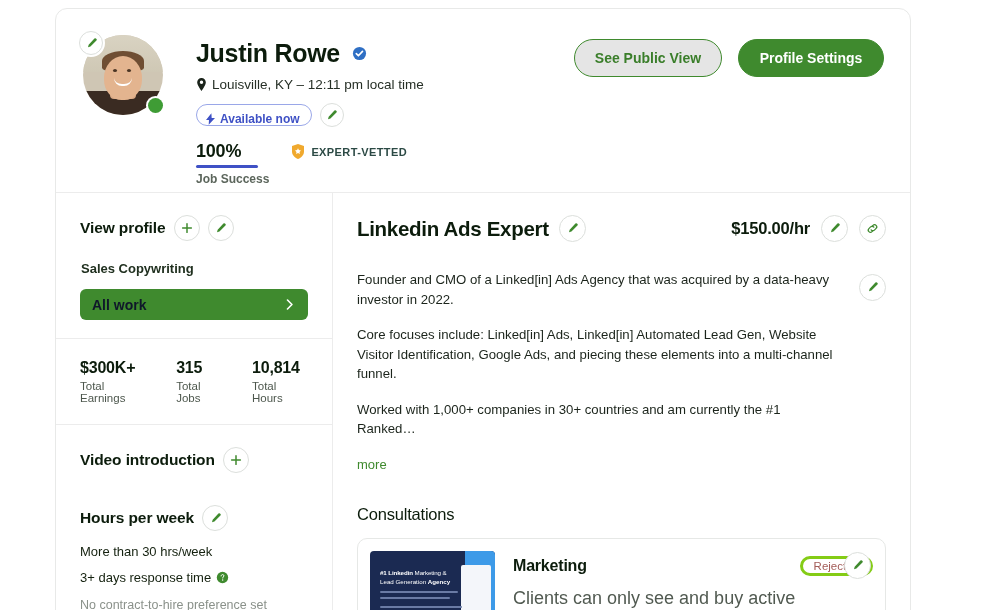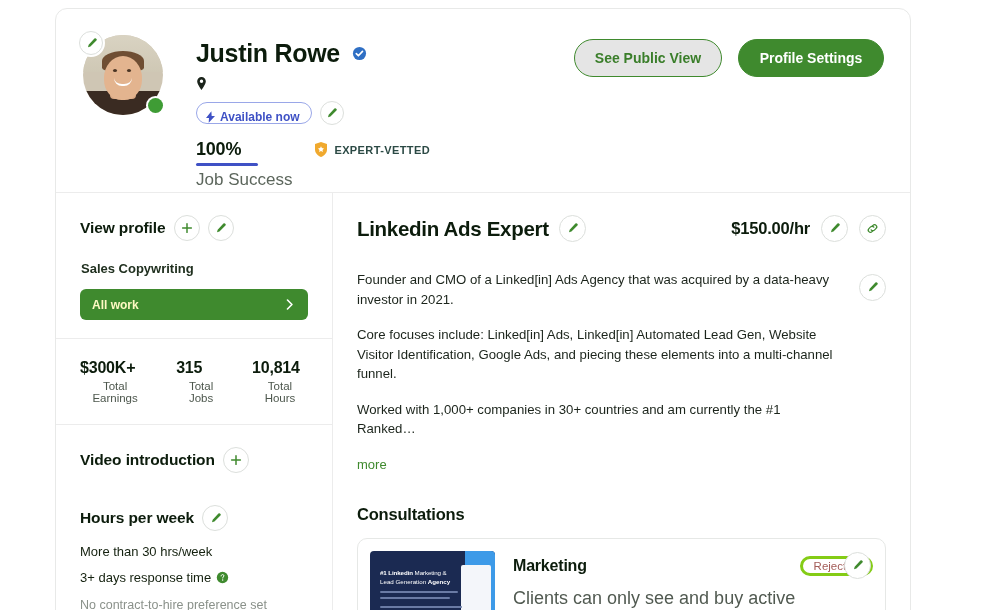--- a/index.html
+++ b/index.html
@@ -144,21 +144,21 @@
     color: #0c1c0c;
     letter-spacing: -0.2px;
   }
   .jss-bar {
     width: 62px;
     height: 3px;
     background: #3f51c5;
     border-radius: 2px;
     margin-top: 3px;
   }
-  .jss-label { font-size: 17px; color: #5c665c; margin-top: 4px; }
+  .jss-label { font-size: 12px; color: #5c665c; margin-top: 4px; font-weight: bold; }
 
   .vetted {
     display: inline-flex;
     align-items: center;
     gap: 6px;
     margin-top: 3px;
   }
   .vetted-text {
     font-size: 11px;
     font-weight: bold;
@@ -229,30 +229,30 @@
     display: flex;
     align-items: center;
     justify-content: space-between;
     margin-top: 13px;
     height: 31px;
     background: #3f8a2e;
     border-radius: 6px;
     padding: 0 12px 0 12px;
     cursor: pointer;
   }
-  .allwork-label { font-size: 12px; font-weight: bold; color: #fef9c3; }
+  .allwork-label { font-size: 14px; font-weight: bold; color: #0f172a; }
 
   .stats { display: flex; gap: 26px; padding: 20px 24px 20px 24px; }
   .stat-val {
     font-size: 16px;
     font-weight: bold;
     color: #0c1c0c;
     letter-spacing: -0.2px;
   }
-  .stat-lbl { font-size: 11.5px; color: #4d574d; margin-top: 3px; text-align: center; }
+  .stat-lbl { font-size: 11.5px; color: #4d574d; margin-top: 3px; }
 
   .hpw-line {
     font-size: 13px;
     color: #14210f;
     margin-top: 11px;
     display: flex;
     align-items: center;
     gap: 5px;
   }
   .hpw-line.first { margin-top: 13px; }
@@ -300,21 +300,21 @@
     display: inline-block;
     font-size: 13px;
     color: #3f8a2e;
     cursor: pointer;
     margin-top: 18px;
   }
   .ov-edit { position: absolute; right: 0; top: 4px; }
 
   .consult-head {
     font-size: 16.5px;
-    font-weight: bold;
+    font-weight: normal;
     color: #0c1c0c;
     margin-top: 32px;
     letter-spacing: -0.2px;
   }
 
   .consult-card {
     margin-top: 14px;
     border: 1px solid #e6e8e6;
     border-radius: 10px;
     padding: 12px;
@@ -400,20 +400,21 @@
           <svg class="verified" width="15" height="15" viewBox="0 0 16 16">
             <circle cx="8" cy="8" r="7" fill="#2f6fc4"></circle>
             <path d="M4.6 8.2l2.2 2.2 4.4-4.6" stroke="#ffffff" stroke-width="1.8" fill="none" stroke-linecap="round" stroke-linejoin="round"></path>
           </svg>
         </div>
 
         <div class="loc-row">
           <svg width="11" height="13" viewBox="0 0 12 15">
             <path d="M6 0C3.2 0 1 2.2 1 5c0 3.6 5 10 5 10s5-6.4 5-10c0-2.8-2.2-5-5-5zm0 7a2 2 0 1 1 0-4 2 2 0 0 1 0 4z" fill="#1b241b"></path>
           </svg>
+          <span>Louisville, KY – 12:11 pm local time</span>
         </div>
 
         <div class="avail-row">
           <span class="avail-badge">
             <svg width="9" height="12" viewBox="0 0 10 13">
               <path d="M6 0L0 7.5h3.3L3 13 10 5.3H6.3z" fill="#3f51c5"></path>
             </svg>
             <span>Available now</span>
           </span>
           <span class="edit-pill">
@@ -554,21 +555,21 @@
             <span class="circle-btn">
               <svg width="15" height="15" viewBox="0 0 18 18">
                 <path d="M7.4 10.6a2.6 2.6 0 0 0 3.9.3l2-2a2.6 2.6 0 0 0-3.7-3.7l-1.1 1.1" stroke="#3f8a2e" stroke-width="1.5" fill="none" stroke-linecap="round"></path>
                 <path d="M10.6 7.4a2.6 2.6 0 0 0-3.9-.3l-2 2a2.6 2.6 0 0 0 3.7 3.7l1.1-1.1" stroke="#3f8a2e" stroke-width="1.5" fill="none" stroke-linecap="round"></path>
               </svg>
             </span>
           </span>
         </div>
 
         <div class="overview">
-          <p class="ov-p">Founder and CMO of a Linked[in] Ads Agency that was acquired by a data-heavy investor in 2021.</p>
+          <p class="ov-p">Founder and CMO of a Linked[in] Ads Agency that was acquired by a data-heavy investor in 2022.</p>
           <p class="ov-p">Core focuses include: Linked[in] Ads, Linked[in] Automated Lead Gen, Website Visitor Identification, Google Ads, and piecing these elements into a multi-channel funnel.</p>
           <p class="ov-p">Worked with 1,000+ companies in 30+ countries and am currently the #1 Ranked…</p>
           <span class="more-link">more</span>
           <span class="circle-btn ov-edit">
             <svg width="13" height="13" viewBox="0 0 16 16">
               <path d="M11.6 1.9a1.3 1.3 0 0 1 1.9 0l.6.6a1.3 1.3 0 0 1 0 1.9l-7.4 7.4-3 .8.8-3z" fill="#3f8a2e"></path>
             </svg>
           </span>
         </div>
 

